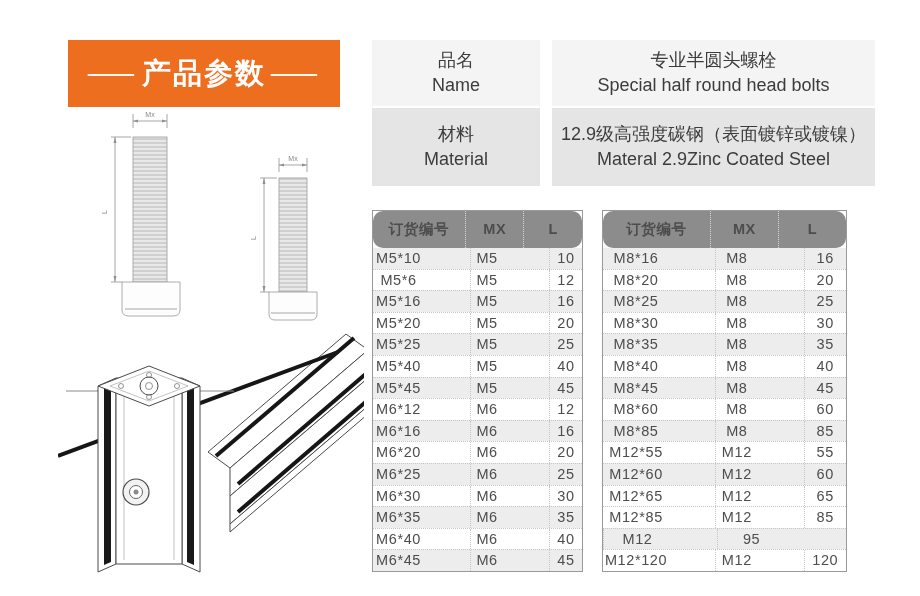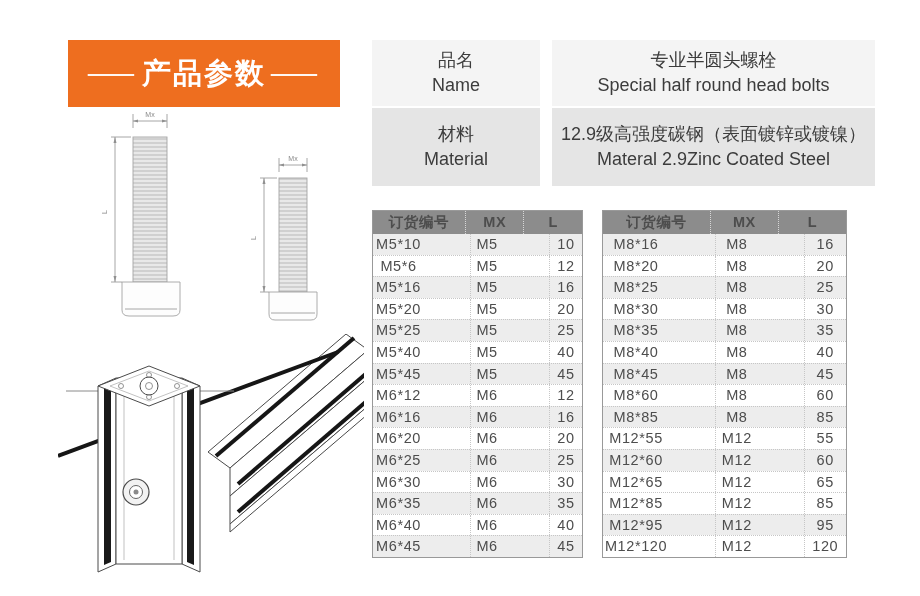--- a/index.html
+++ b/index.html
@@ -31,21 +31,21 @@
   .info-row2 .info-cell{background:var(--info2,#e5e5e5);height:78px;}
   
   .spec-table{
     position:absolute;top:210px;border:1px solid #999999;background:#ffffff;
     box-sizing:border-box;
   }
   .spec-left{left:372px;width:211px;}
   .spec-right{left:602px;width:245px;}
   .spec-header{
     display:flex;background:var(--thead,#8c8c8c);color:#ffffff;
-    font-weight:bold;font-size:14.5px;height:23px;align-items:flex-start;
+    font-weight:bold;font-size:14.5px;height:37px;align-items:flex-start;border-radius:10px;
   }
   .spec-header .cell{border-left:1px dotted rgba(255,255,255,.65);}
   .spec-header .cell.c1{border-left:none;}
   .spec-row{display:flex;height:20.6px;align-items:center;border-top:1px dotted #c6c6c6;gap:46px;}
   .spec-row:first-child{border-top:none;}
   .spec-row.shaded{background:var(--shade,#ededed);}
   .cell{
     box-sizing:border-box;text-align:center;color:#4d4d4d;font-size:14.5px;
     letter-spacing:.6px;line-height:1;height:100%;
     display:flex;align-items:center;justify-content:center;
@@ -337,21 +337,20 @@
           <div class="cell c1">M12*65</div>
           <div class="cell c2">M12</div>
           <div class="cell c3">65</div>
         </div>
         <div class="spec-row">
           <div class="cell c1">M12*85</div>
           <div class="cell c2">M12</div>
           <div class="cell c3">85</div>
         </div>
         <div class="spec-row shaded">
-          <div class="cell c1">M12*95</div>
           <div class="cell c2">M12</div>
           <div class="cell c3">95</div>
         </div>
         <div class="spec-row">
           <div class="cell c1">M12*120</div>
           <div class="cell c2">M12</div>
           <div class="cell c3">120</div>
         </div>
       </div>
   </div>

